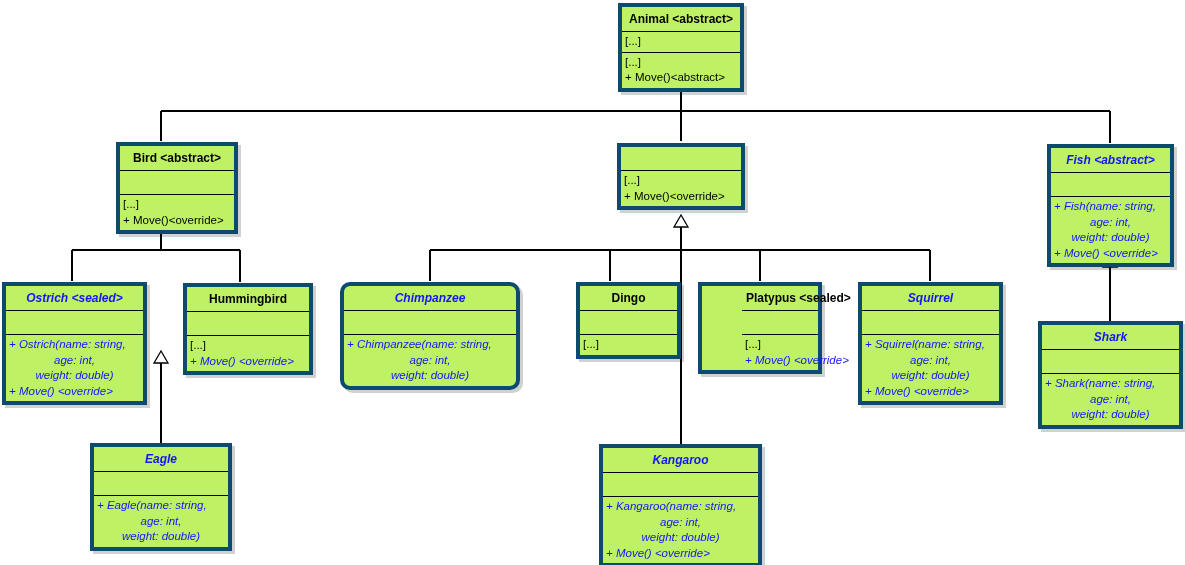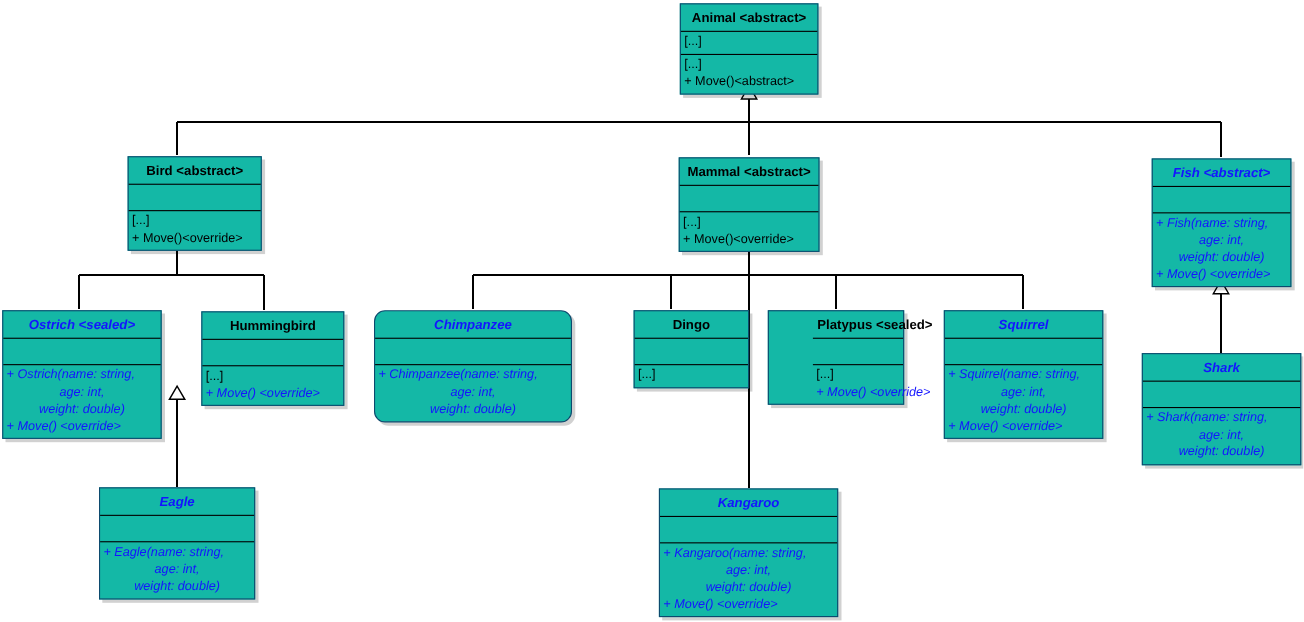--- a/index.html
+++ b/index.html
@@ -6,22 +6,22 @@
   #canvas{
     position:relative;
     width:1185px;height:565px;
     background:#ffffff;
     font-family:"Liberation Sans","DejaVu Sans",sans-serif;
     overflow:hidden;
   }
   svg#wires{position:absolute;left:0;top:0;width:1185px;height:565px;pointer-events:none;}
   .uml{
     position:absolute;
-    background:#14b8a6;
-    border:1px solid #0c4a6e;
+    background:#bef264;
+    border:4px solid #0c4a6e;
     box-sizing:border-box;
     box-shadow:3px 3px 0 0 rgba(0,0,0,0.18);
     z-index:5;
   }
   .uml .hdr{
     text-align:center;
     font-size:12px;
     font-weight:bold;
     color:#000000;
     padding:5px 4px 5px 4px;
@@ -102,21 +102,20 @@
     <div class="comp empty">
       <div class="mrow black"></div>
     </div>
     <div class="comp">
       <div class="mrow black">[...]</div>
       <div class="mrow black">+ Move()&lt;override&gt;</div>
     </div>
   </div>
 
   <div class="uml" style="left:617px;top:143px;width:128px;">
-    <div class="hdr">Mammal &lt;abstract&gt;</div>
     <div class="comp empty">
       <div class="mrow black"></div>
     </div>
     <div class="comp">
       <div class="mrow black">[...]</div>
       <div class="mrow black">+ Move()&lt;override&gt;</div>
     </div>
   </div>
 
   <div class="uml" style="left:1047px;top:144px;width:127px;">

